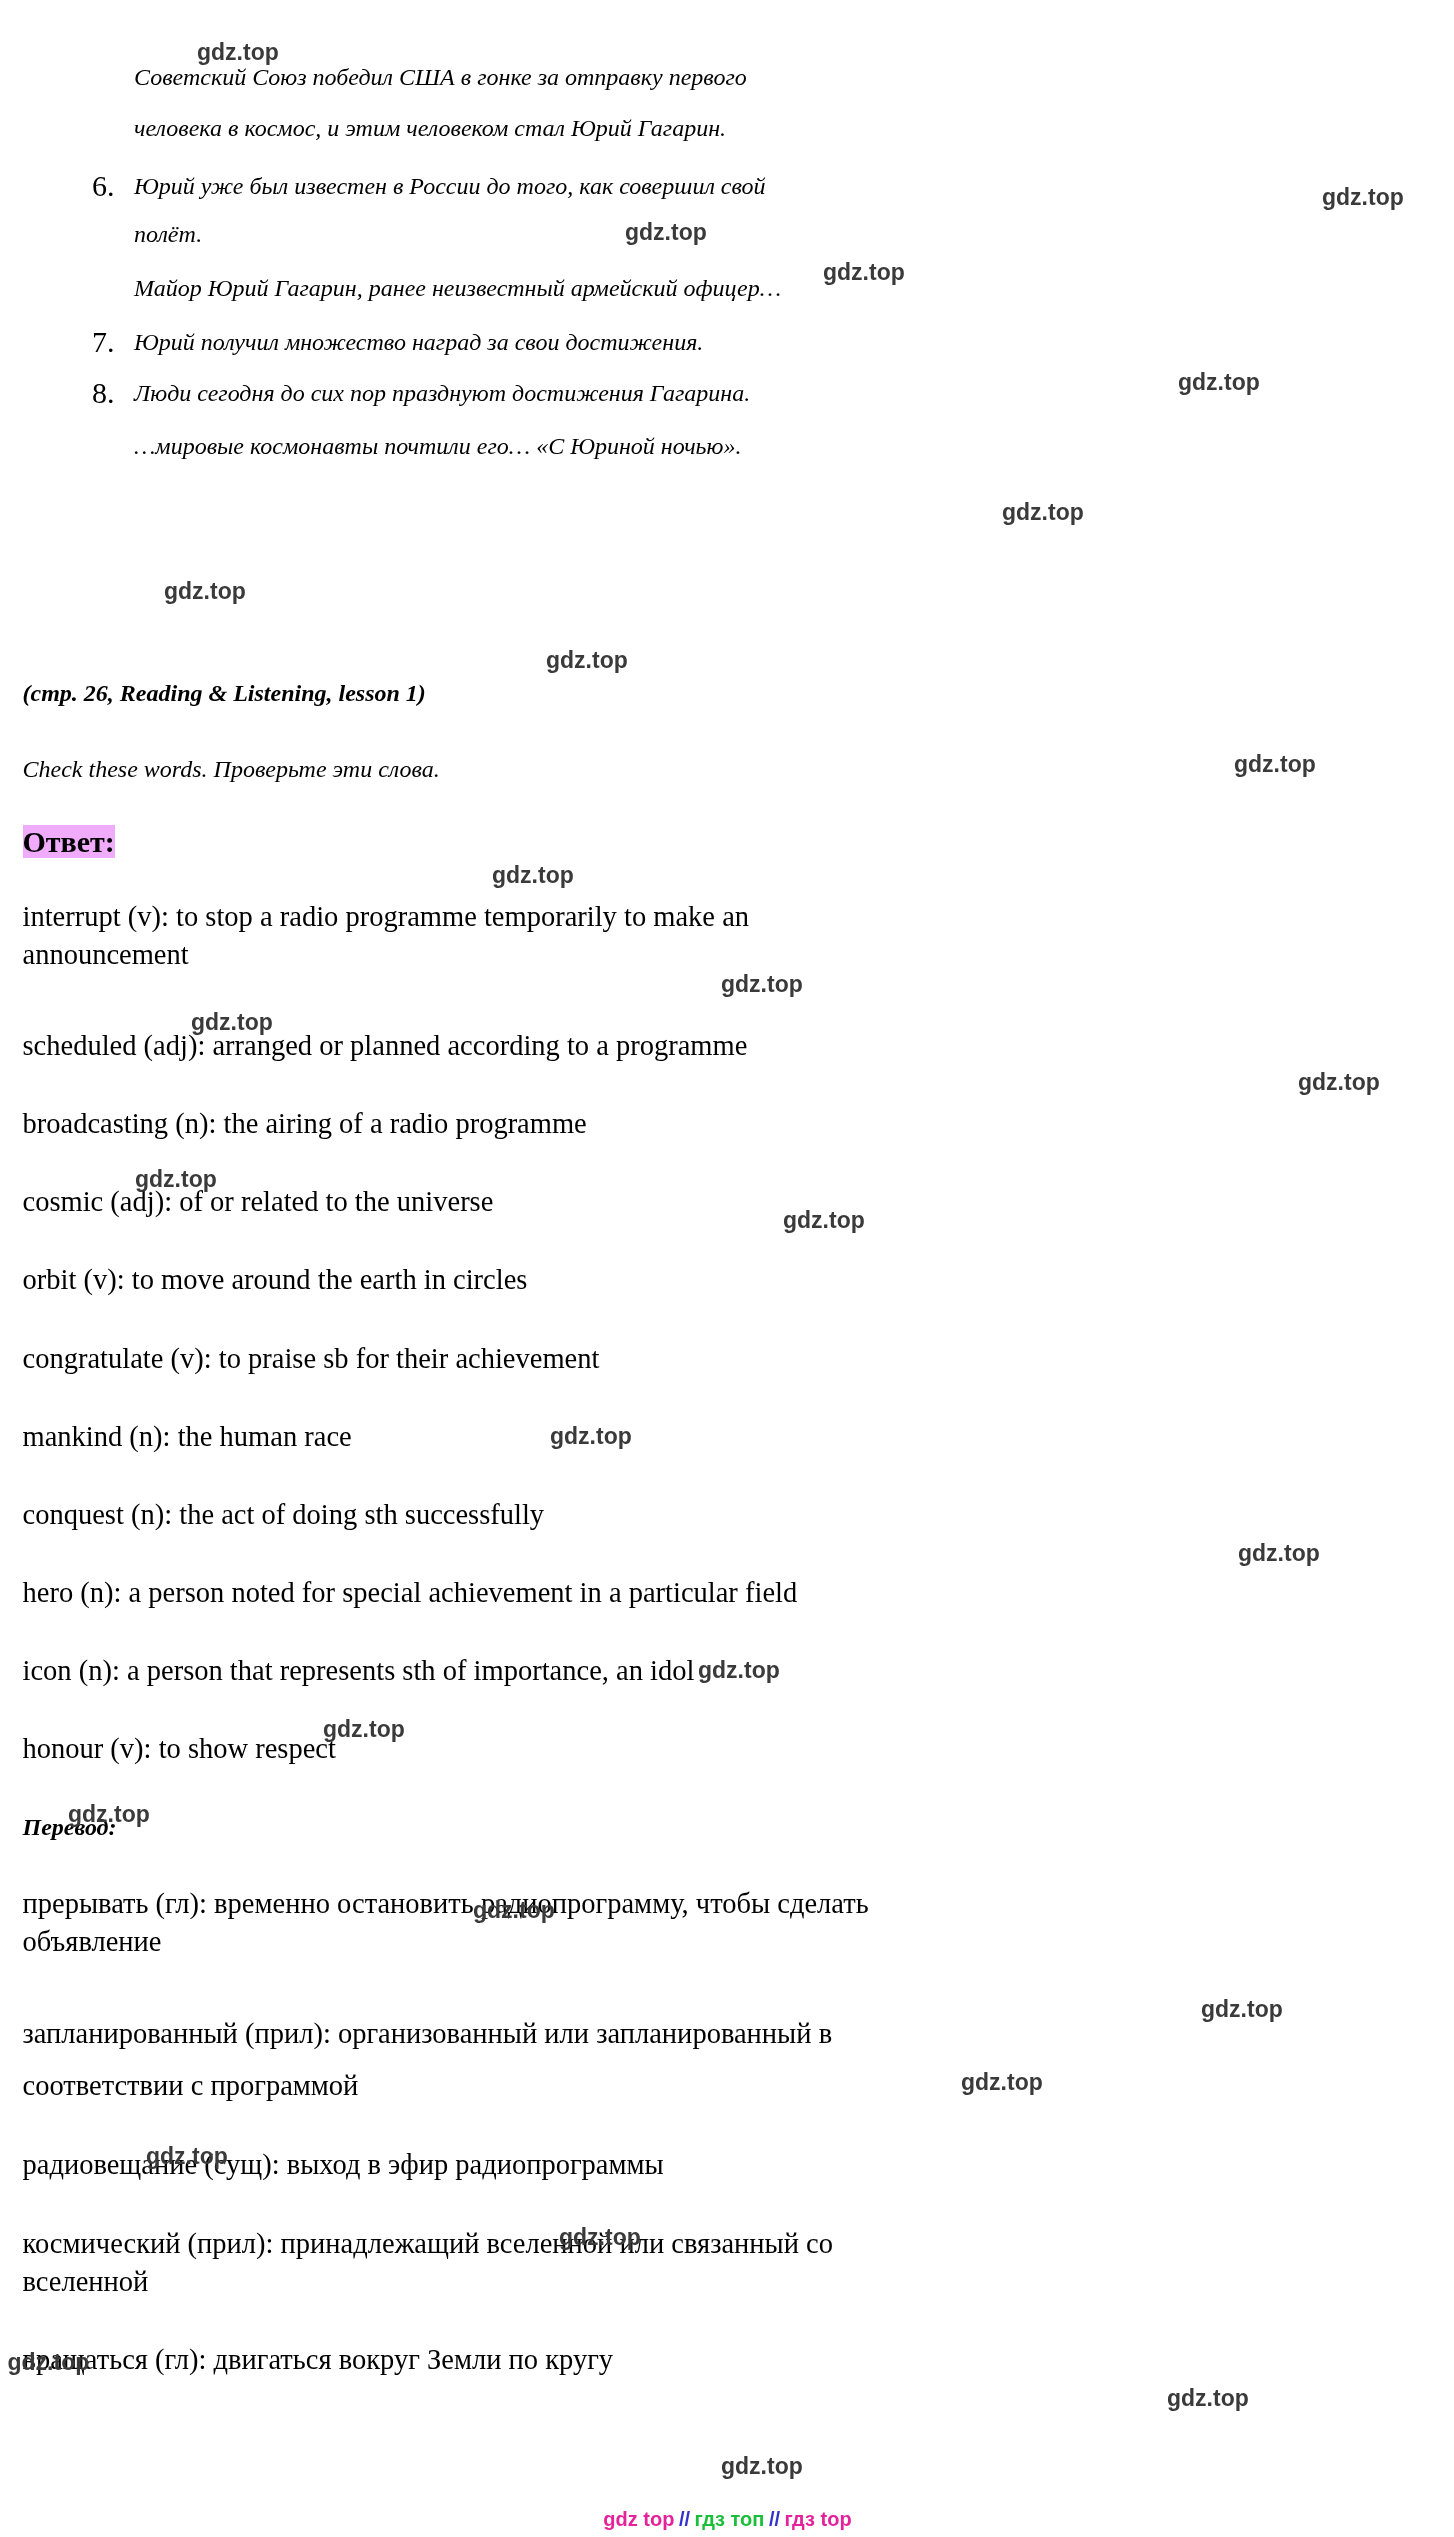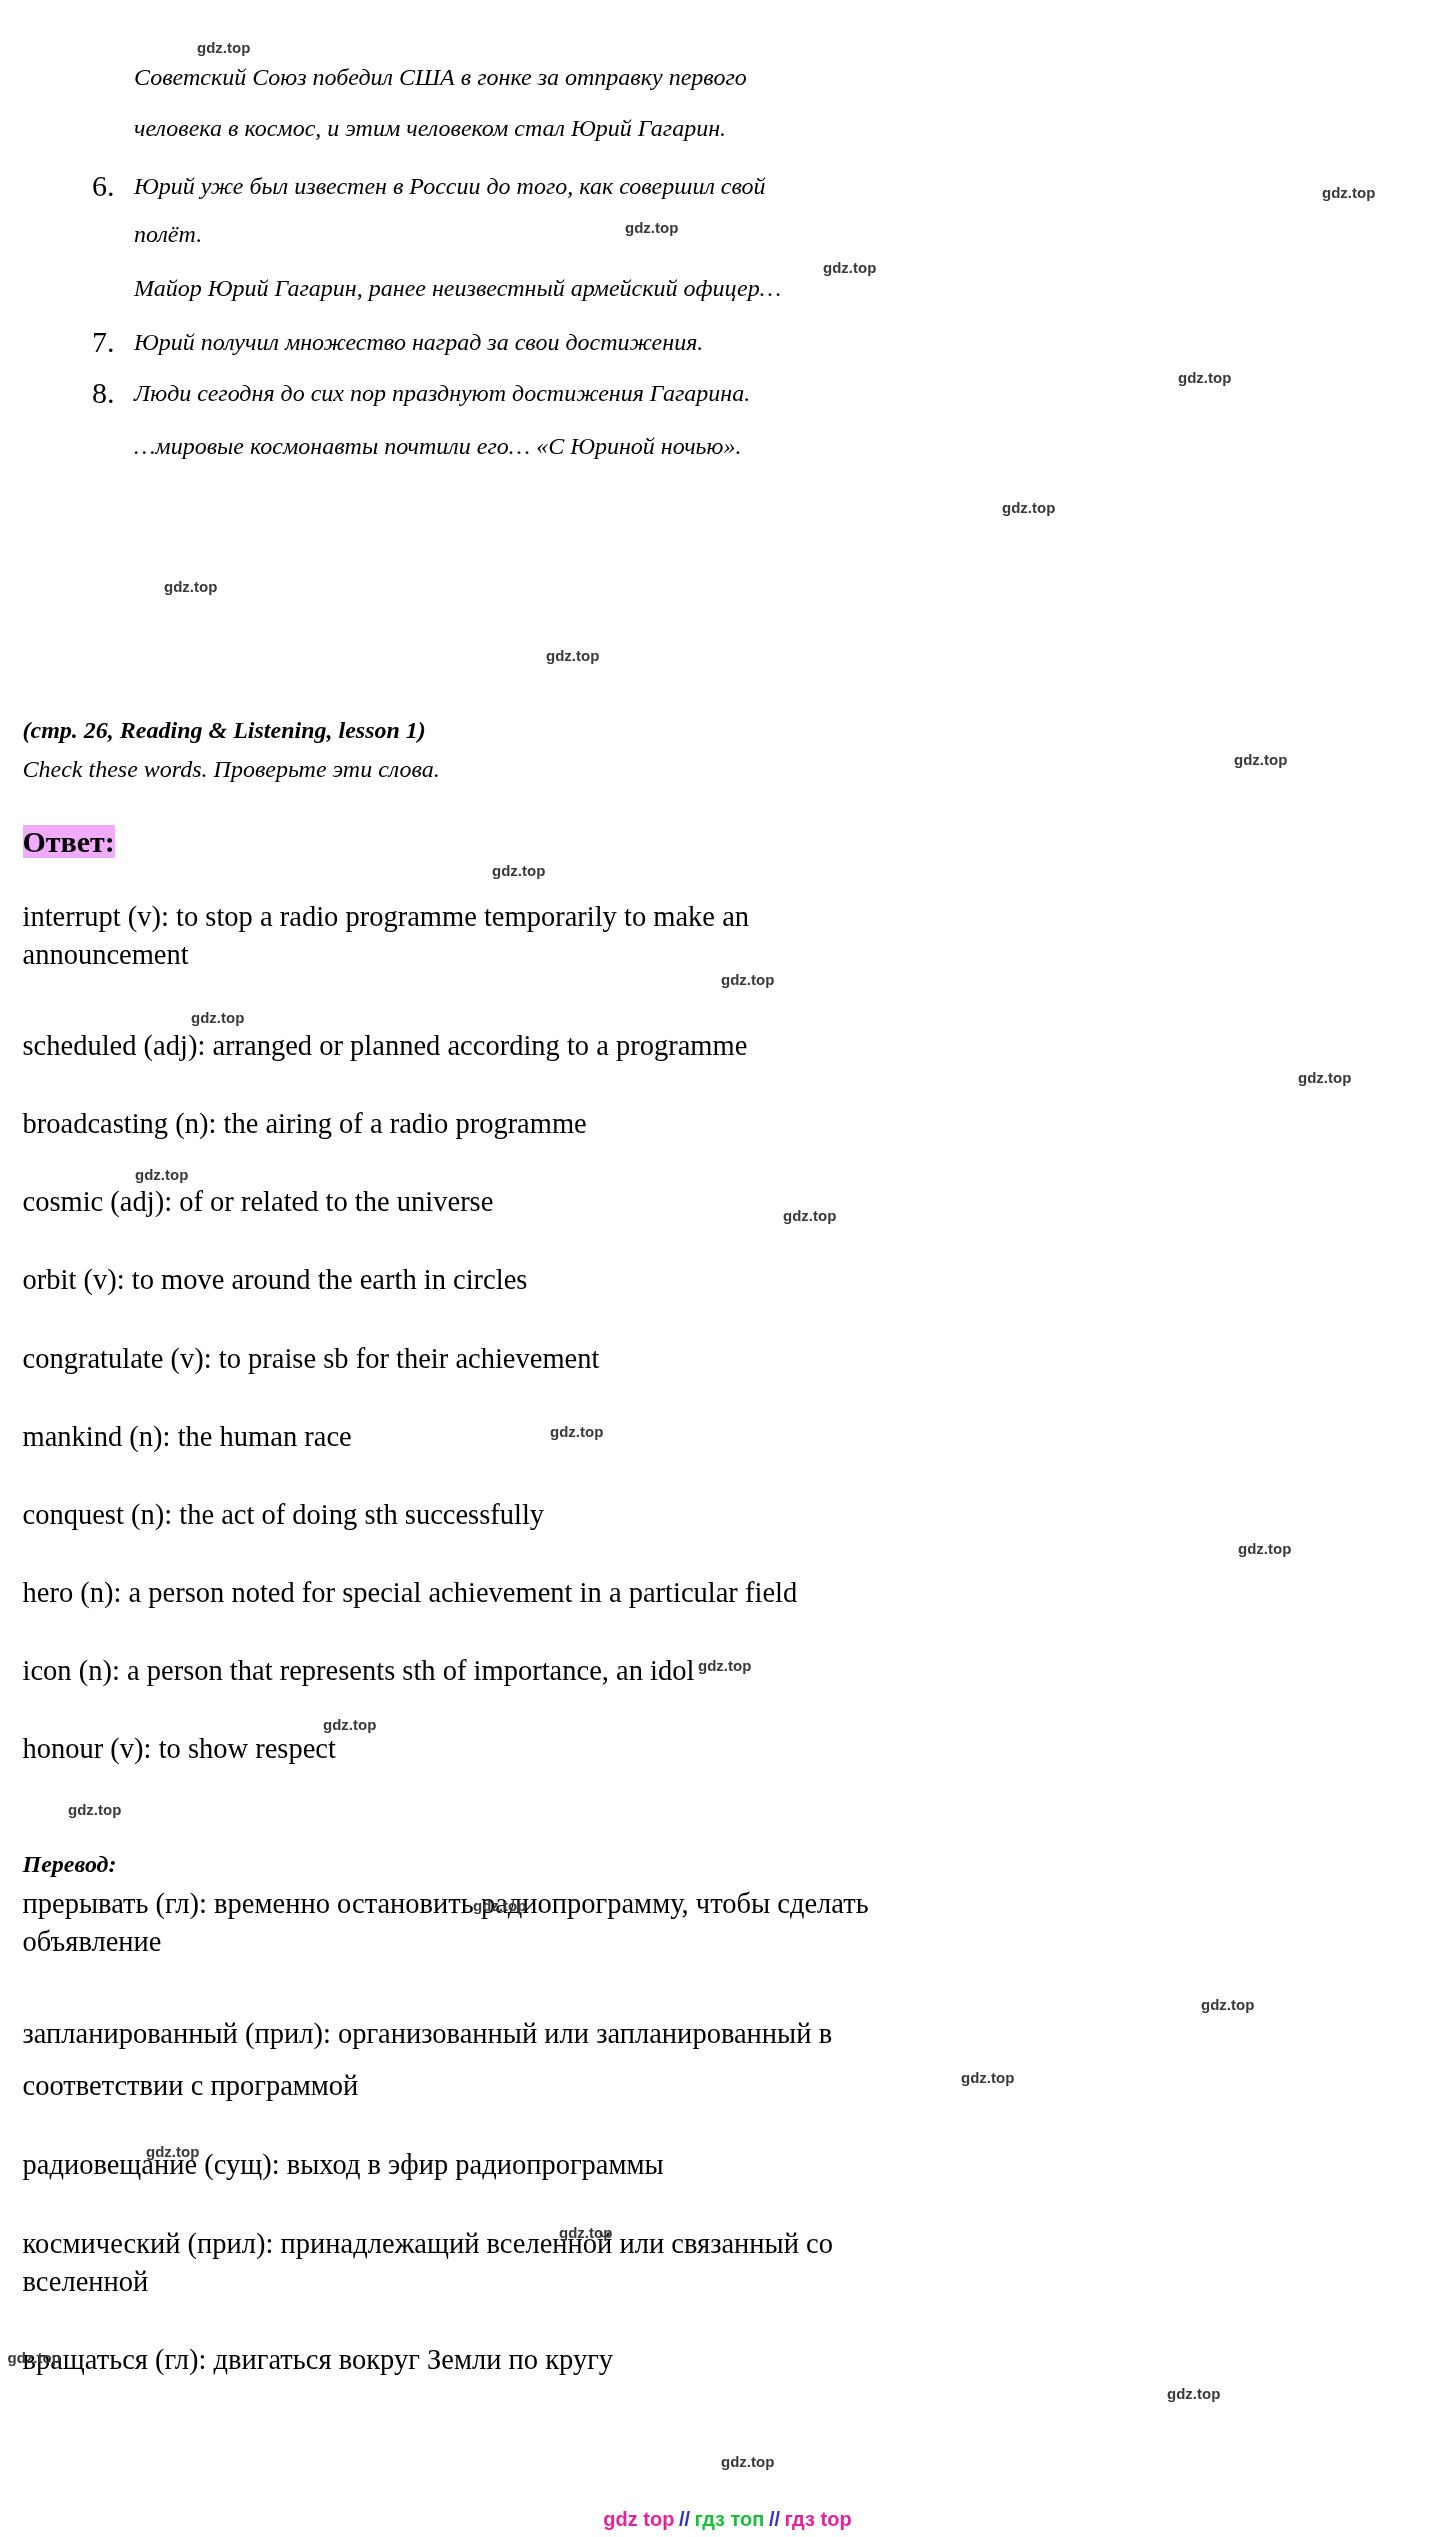--- a/index.html
+++ b/index.html
@@ -18,21 +18,21 @@
     position: relative;
     width: 1455px;
     height: 2538px;
     overflow: hidden;
   }
   
   .wm {
     position: absolute;
     font-family: "Liberation Sans", sans-serif;
     font-weight: bold;
-    font-size: 15px;
+    font-size: 23px;
     color: #3a3a3a;
     white-space: nowrap;
     pointer-events: none;
   }
   
   .top-banner {
     position: absolute;
     top: 4.5px;
     left: 0;
     width: 1455px;
@@ -74,21 +74,21 @@
     font-size: 24px;
     line-height: 36px;
     white-space: nowrap;
     font-style: italic;
   }
   .num {
     position: absolute;
     font-size: 30px;
     line-height: 36px;
   }
-  .bold { font-weight: bold; margin-top: 37px; }
+  .bold { font-weight: bold; }
   .hl {
     background: #f0abfc;
     font-weight: bold;
   }
   .defn {
     position: absolute;
     font-size: 28.5px;
     line-height: 35px;
   }
 </style>

